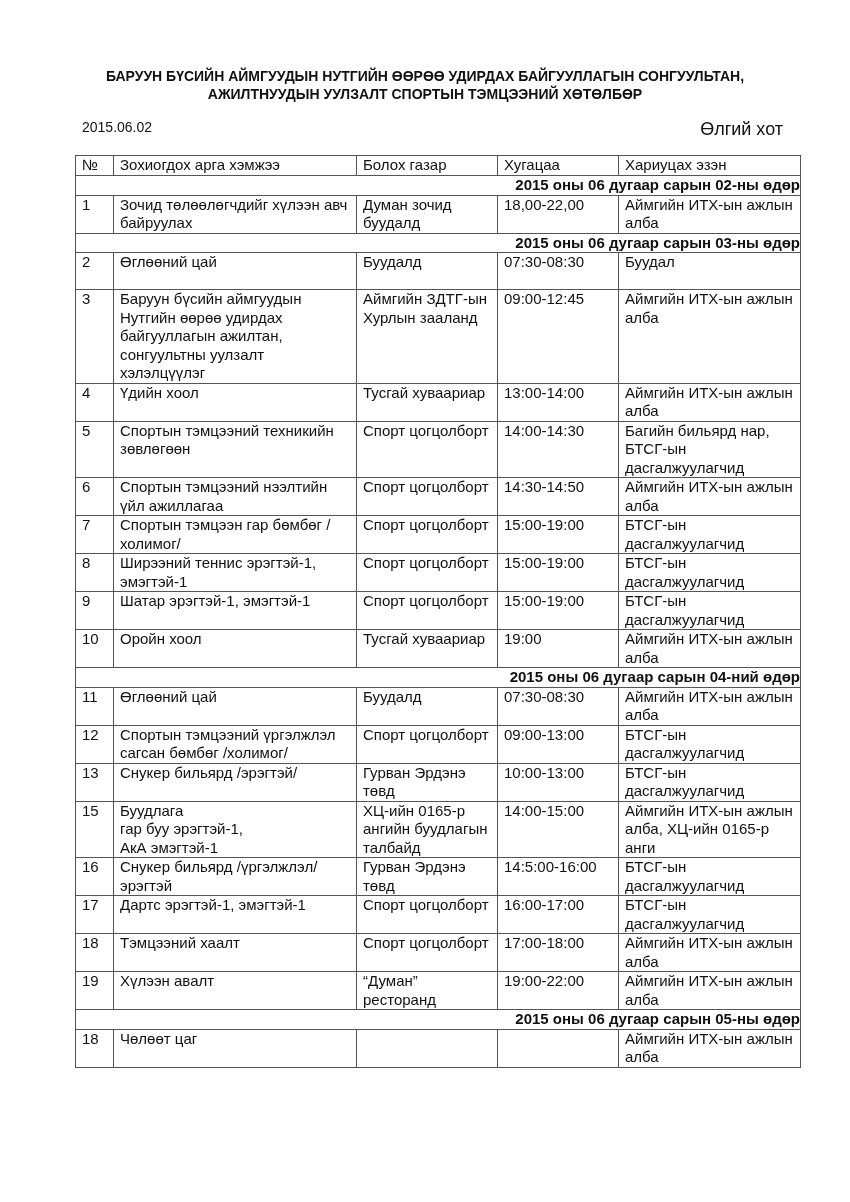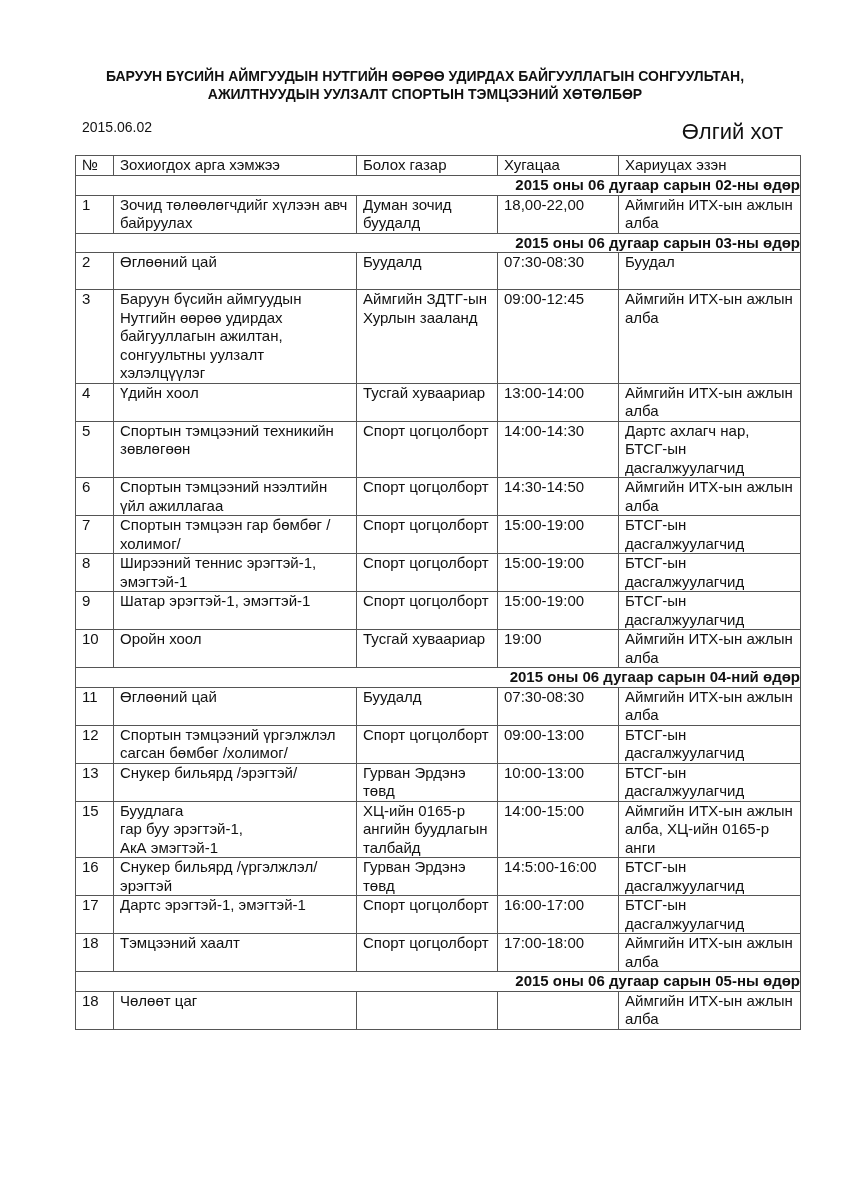--- a/index.html
+++ b/index.html
@@ -10,21 +10,21 @@
   .title {
     position: absolute; top: 67px; left: 0; width: 850px;
     text-align: center; font-weight: bold; font-size: 14px; line-height: 18px;
     letter-spacing: 0;
   }
   .title div { white-space: nowrap; }
   .meta-date {
     position: absolute; top: 119px; left: 82px; font-size: 14px;
   }
   .meta-place {
-    position: absolute; top: 119px; right: 67px; font-size: 22px;
+    position: absolute; top: 119px; right: 67px; font-size: 18px;
   }
   table.schedule {
     position: absolute; top: 155px; left: 75px; width: 725px;
     border-collapse: collapse; table-layout: fixed;
     font-size: 15px; line-height: 18.5px;
   }
   table.schedule td, table.schedule th {
     border: 1px solid #555555; vertical-align: top;
     padding: 0 6px 0 6px; font-weight: normal; text-align: left;
   }
@@ -100,21 +100,21 @@
         <td class="just" style="white-space: pre-line;">Үдийн хоол</td>
         <td class="just">Тусгай хуваариар</td>
         <td>13:00-14:00</td>
         <td class="just">Аймгийн ИТХ-ын ажлын алба</td>
       </tr>
       <tr>
         <td class="num">5</td>
         <td class="just" style="white-space: pre-line;">Спортын тэмцээний техникийн зөвлөгөөн</td>
         <td class="just">Спорт цогцолборт</td>
         <td>14:00-14:30</td>
-        <td class="just">Дартс ахлагч нар, БТСГ-ын дасгалжуулагчид</td>
+        <td class="just">Багийн бильярд нар, БТСГ-ын дасгалжуулагчид</td>
       </tr>
       <tr>
         <td class="num">6</td>
         <td class="just" style="white-space: pre-line; margin-left: 23px;">Спортын тэмцээний нээлтийн үйл ажиллагаа</td>
         <td class="just">Спорт цогцолборт</td>
         <td>14:30-14:50</td>
         <td class="just">Аймгийн ИТХ-ын ажлын алба</td>
       </tr>
       <tr>
         <td class="num">7</td>
@@ -191,20 +191,27 @@
         <td>16:00-17:00</td>
         <td class="just">БТСГ-ын дасгалжуулагчид</td>
       </tr>
       <tr>
         <td class="num">18</td>
         <td class="just" style="white-space: pre-line;">Тэмцээний хаалт</td>
         <td class="just">Спорт цогцолборт</td>
         <td>17:00-18:00</td>
         <td class="just">Аймгийн ИТХ-ын ажлын алба</td>
       </tr>
+      <tr>
+        <td class="num">19</td>
+        <td class="just" style="white-space: pre-line;">Хүлээн авалт</td>
+        <td class="just">“Думан” ресторанд</td>
+        <td>19:00-22:00</td>
+        <td class="just">Аймгийн ИТХ-ын ажлын алба</td>
+      </tr>
       <tr class="day">
         <td colspan="5">2015 оны 06 дугаар сарын  05-ны өдөр</td>
       </tr>
       <tr>
         <td class="num">18</td>
         <td class="just" style="white-space: pre-line;">Чөлөөт цаг</td>
         <td class="just"></td>
         <td></td>
         <td class="just">Аймгийн ИТХ-ын ажлын алба</td>
       </tr>

